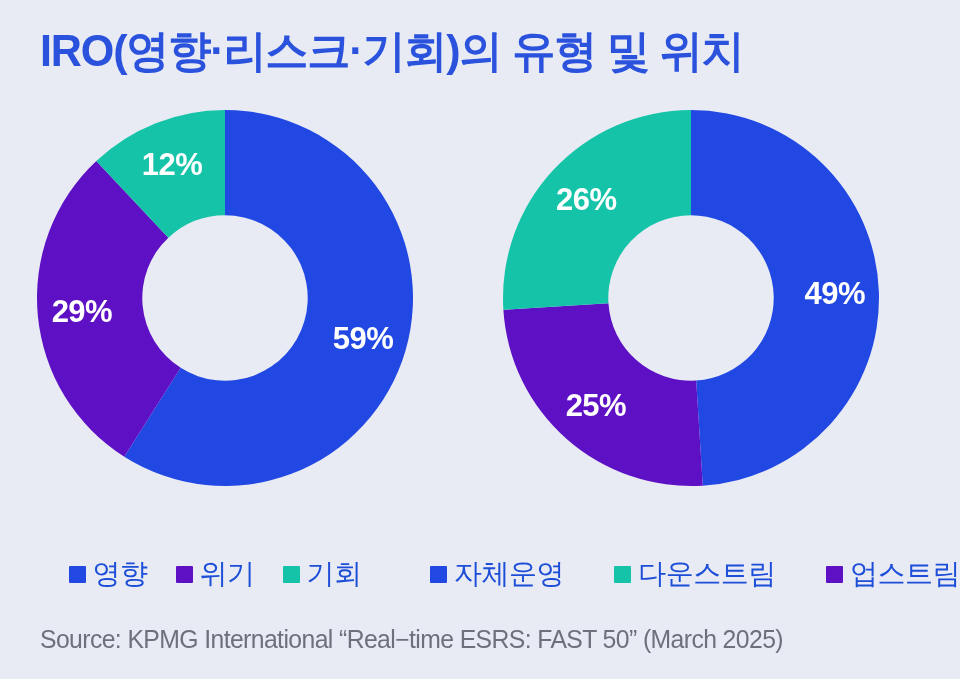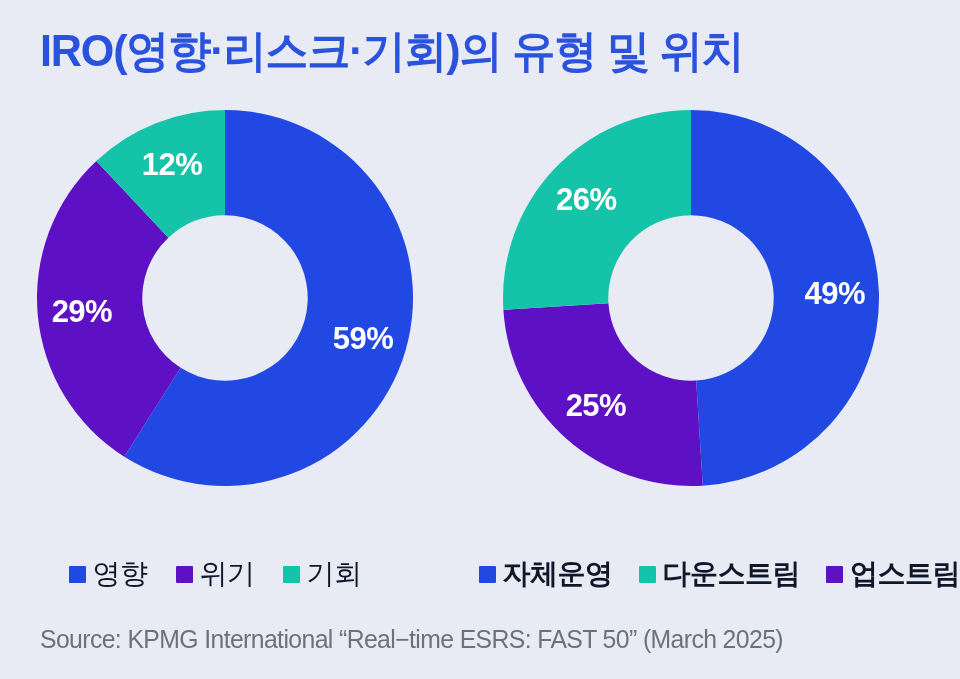--- a/index.html
+++ b/index.html
@@ -91,39 +91,38 @@
     align-items: center;
     height: 52px;
   }
   .legend-group.left-group {
     width: 430px;
     justify-content: center;
     gap: 28px;
   }
   .legend-group.right-group {
     width: 530px;
-    justify-content: flex-end;
+    justify-content: space-between;
     gap: 26px;
-    font-weight: bold;
   }
   .legend-item {
     display: flex;
     align-items: center;
     gap: 7px;
     white-space: nowrap;
   }
   .legend-swatch {
     width: 17px;
     height: 17px;
     flex: 0 0 17px;
     border-radius: 1px;
   }
   .legend-text {
     font-size: 28px;
-    color: #0f172a;
+    color: #1d4ed8;
     letter-spacing: -0.5px;
     line-height: 1;
   }
 
   
   .source {
     position: absolute;
     left: 40px;
     top: 618px;
     width: 890px;

